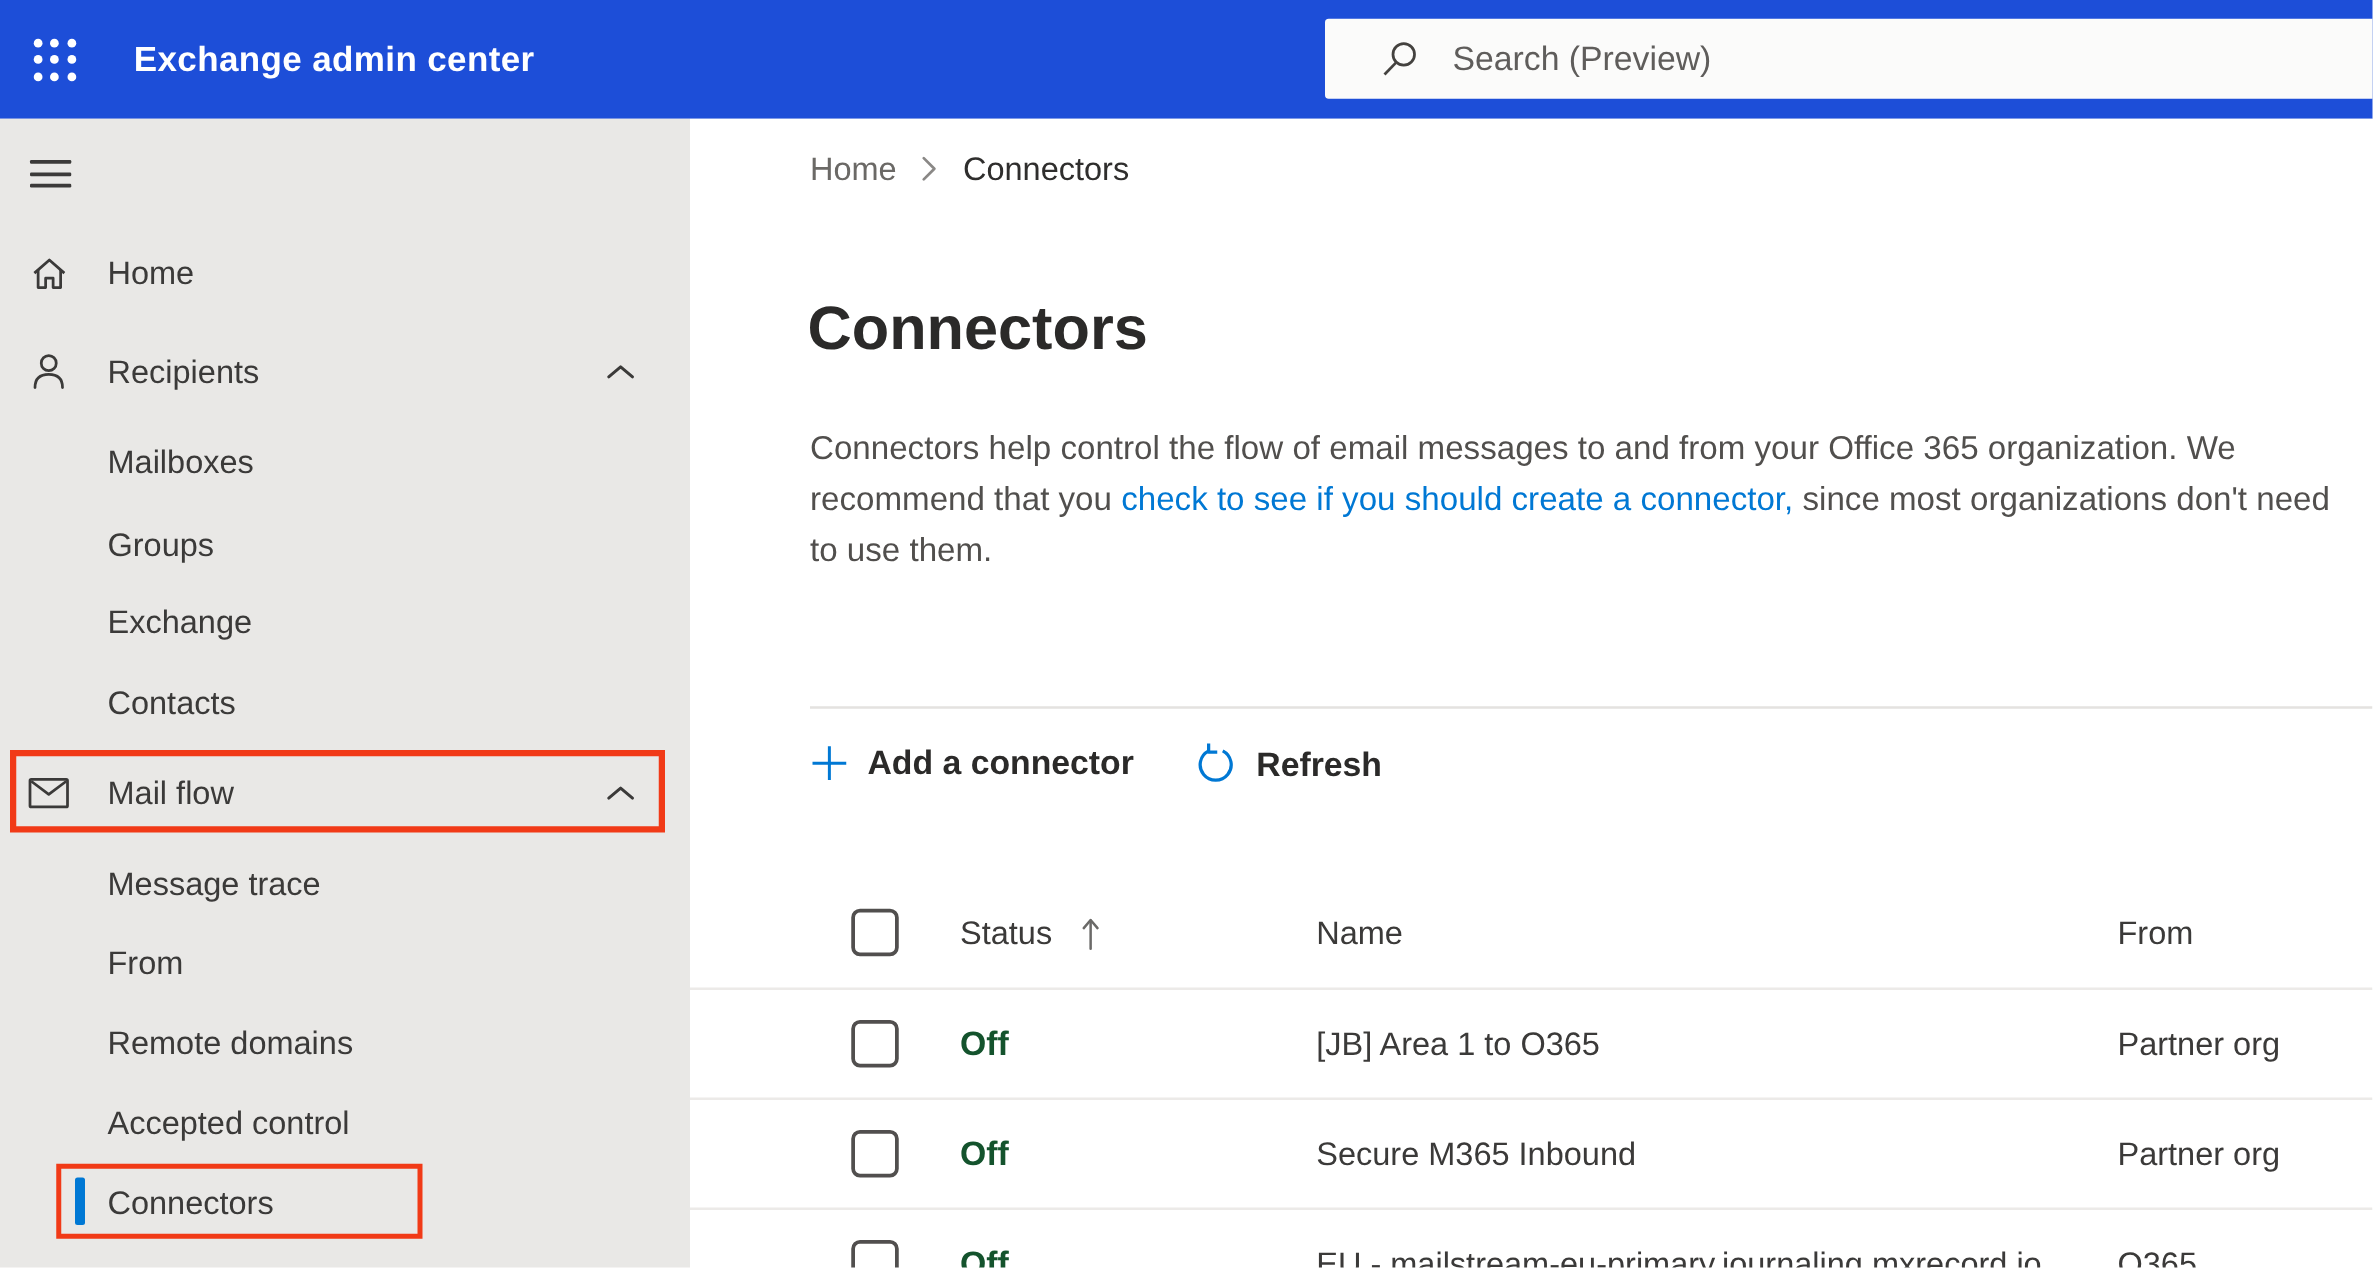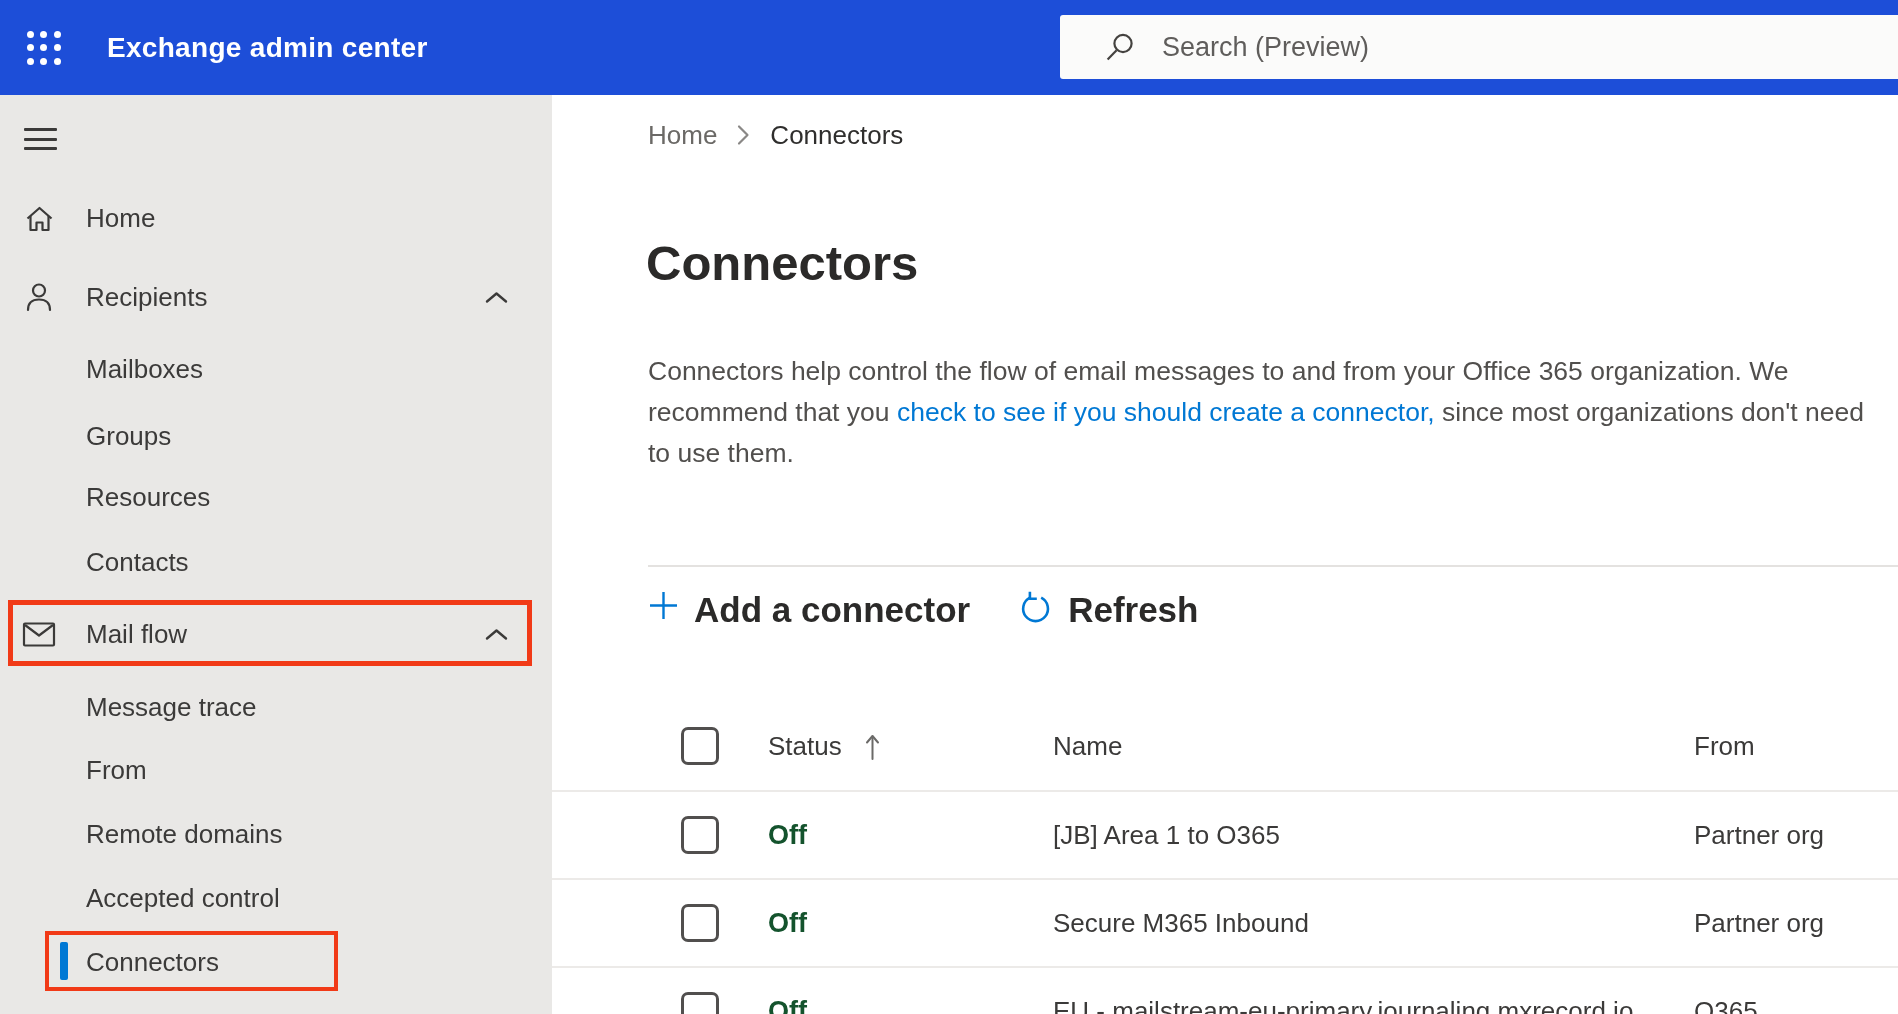--- a/index.html
+++ b/index.html
@@ -31,25 +31,25 @@
   .sel-bar{position:absolute;left:60px;top:847px;width:8px;height:38px;background:#0078d4;border-radius:2px;}
   .anno{position:absolute;box-sizing:border-box;border-style:solid;border-color:#f13a17;pointer-events:none;}
   .anno-mailflow{left:8px;top:505px;width:524px;height:66px;border-width:5px;}
   .anno-connectors{left:45px;top:836px;width:293px;height:60px;border-width:4px;}
   
   .main{position:absolute;left:552px;top:95px;right:0;bottom:0;background:#fff;overflow:hidden;}
   .breadcrumb{position:absolute;left:96px;top:22px;height:36px;display:flex;align-items:center;gap:20px;font-size:26px;}
   .bc-home{color:#6b6966;cursor:pointer;}
   .bc-current{color:#2f2e2d;}
   .page-title{position:absolute;left:94px;top:140px;font-size:49px;font-weight:700;color:#2b2a29;}
-  .desc{position:absolute;left:96px;top:256px;width:1240px;font-size:26.5px;line-height:41px;color:#514f4d;}
+  .desc{position:absolute;left:96px;top:243px;width:1240px;font-size:26.5px;line-height:41px;color:#514f4d;}
   .desc a{color:#0078d4;text-decoration:none;cursor:pointer;}
   .divider-top{position:absolute;left:96px;right:0;top:470px;height:2px;background:#e4e2e0;}
   .toolbar{position:absolute;left:96px;top:486px;height:58px;display:flex;align-items:center;gap:48px;}
-  .tb-btn{display:flex;align-items:flex-start;gap:15px;font-size:35px;font-weight:600;color:#2b2a29;cursor:pointer;white-space:nowrap;}
+  .tb-btn{display:flex;align-items:flex-end;gap:15px;font-size:27px;font-weight:600;color:#2b2a29;cursor:pointer;white-space:nowrap;}
   
   .thead,.trow{position:absolute;left:0;right:0;display:flex;align-items:center;
     padding-left:129px;box-sizing:border-box;border-bottom:2px solid #eceae8;}
   .thead{top:607px;height:90px;font-size:26px;color:#3b3a39;}
   .trow{height:88px;font-size:26px;color:#3b3a39;cursor:pointer;}
   .trow.r0{top:697px;} .trow.r1{top:785px;} .trow.r2{top:873px;}
   .col-check{width:87px;display:flex;align-items:center;}
   .col-status{width:240px;display:flex;align-items:center;gap:22px;}
   .col-name{width:641px;white-space:nowrap;overflow:hidden;margin-left:45px;}
   .col-from{flex:1;white-space:nowrap;}
@@ -116,21 +116,21 @@
     </span>
   </div>
 
   <div class="nav-row" style="top:242px">
     <span class="nav-label">Mailboxes</span>
   </div>
   <div class="nav-row" style="top:309px">
     <span class="nav-label">Groups</span>
   </div>
   <div class="nav-row" style="top:370px">
-    <span class="nav-label">Resources</span>
+    <span class="nav-label">Exchange</span>
   </div>
   <div class="nav-row" style="top:435px">
     <span class="nav-label">Contacts</span>
   </div>
 
   <div class="nav-row" style="top:507px">
     <span class="nav-icon">
       <svg width="34" height="27" viewBox="0 0 34 27" fill="none" stroke="currentColor" stroke-width="2.2" stroke-linejoin="round">
         <rect x="2" y="2.5" width="30" height="22" rx="1"></rect>
         <path d="M3 4 L17 14.5 L31 4"></path>

